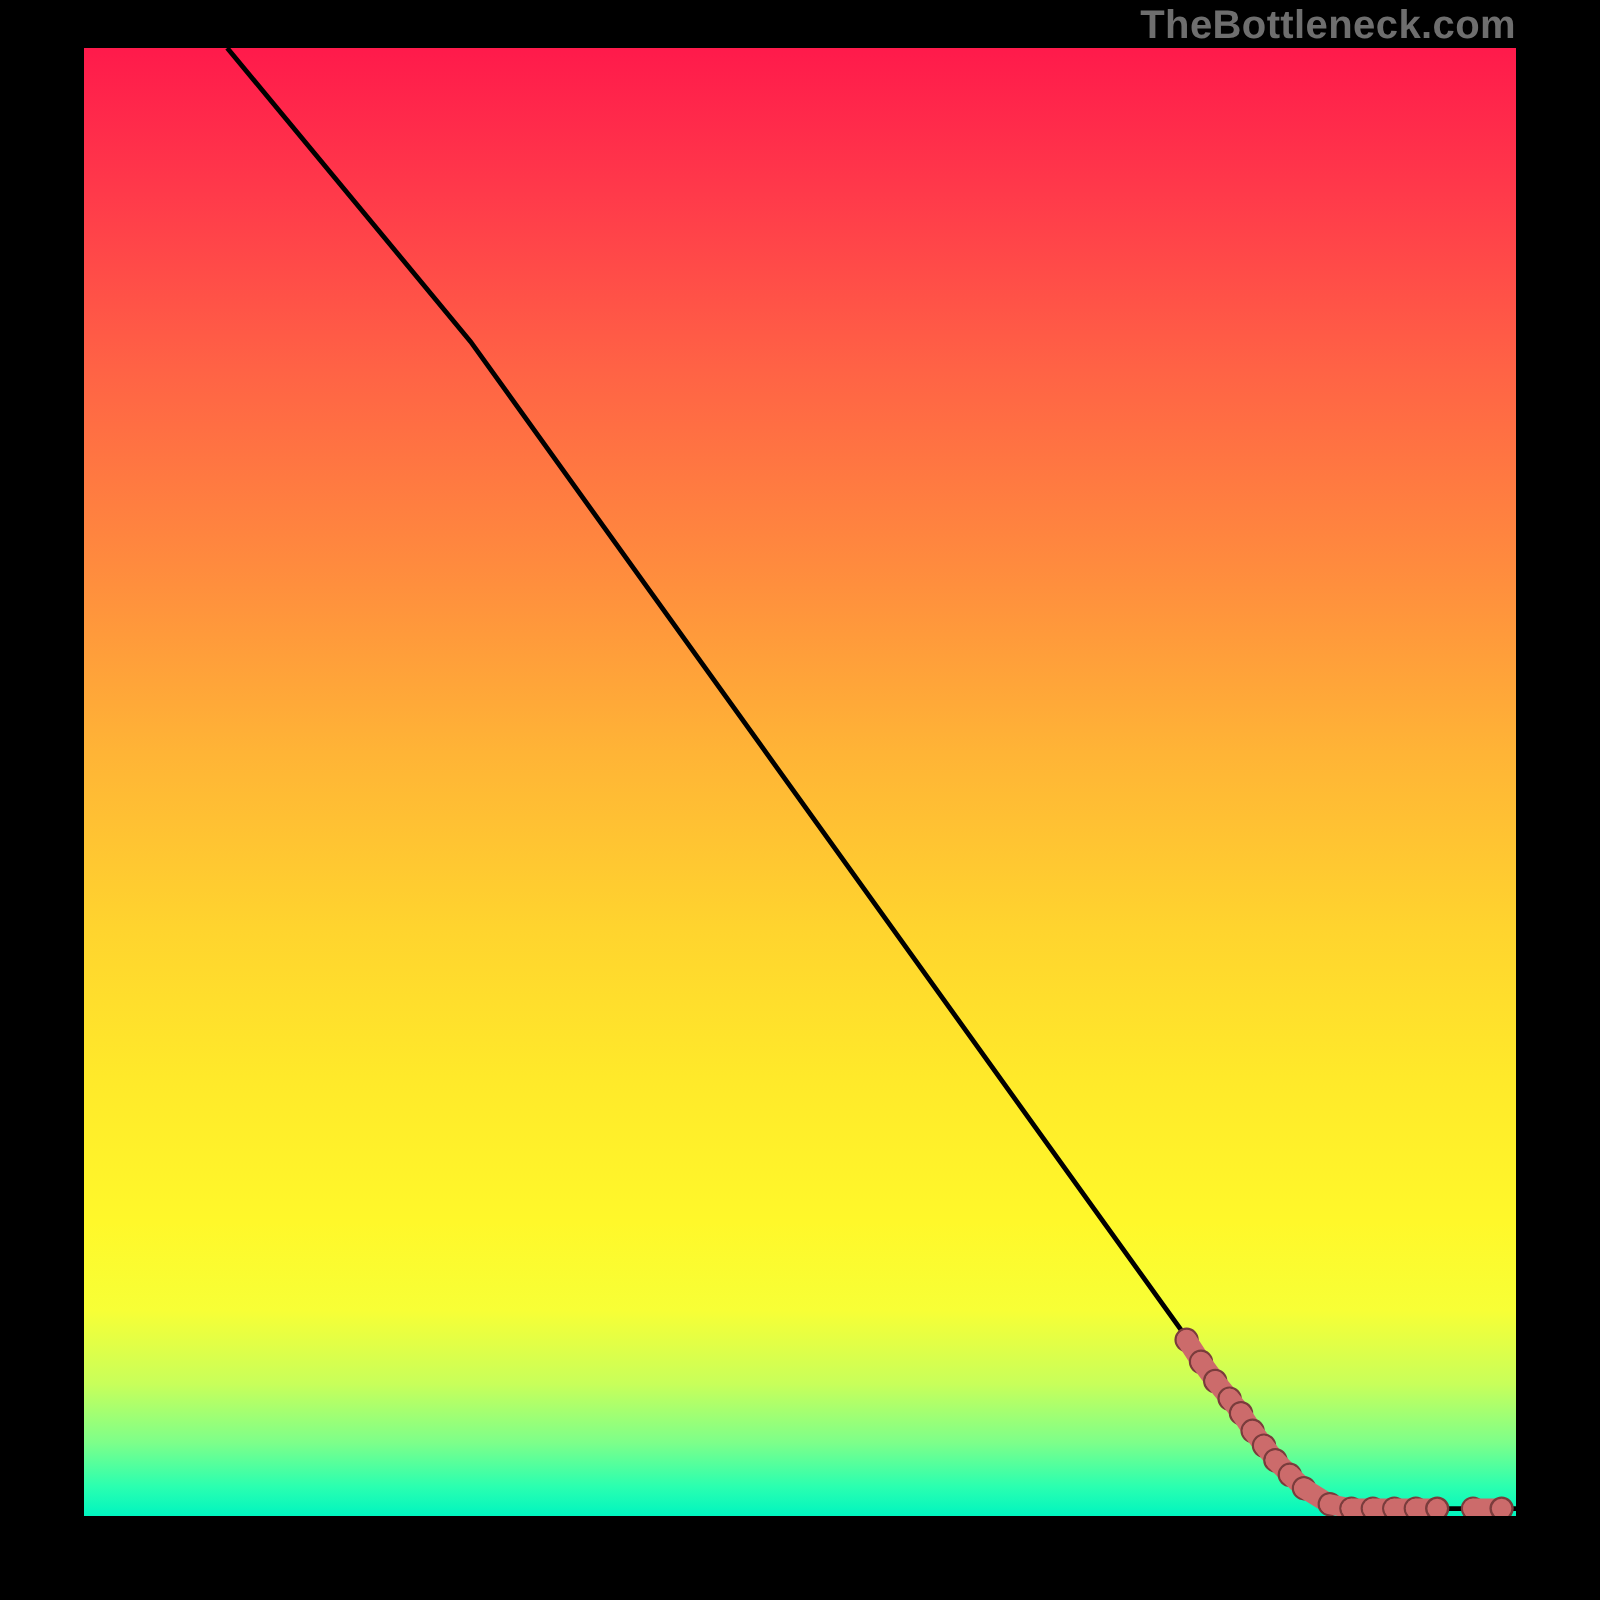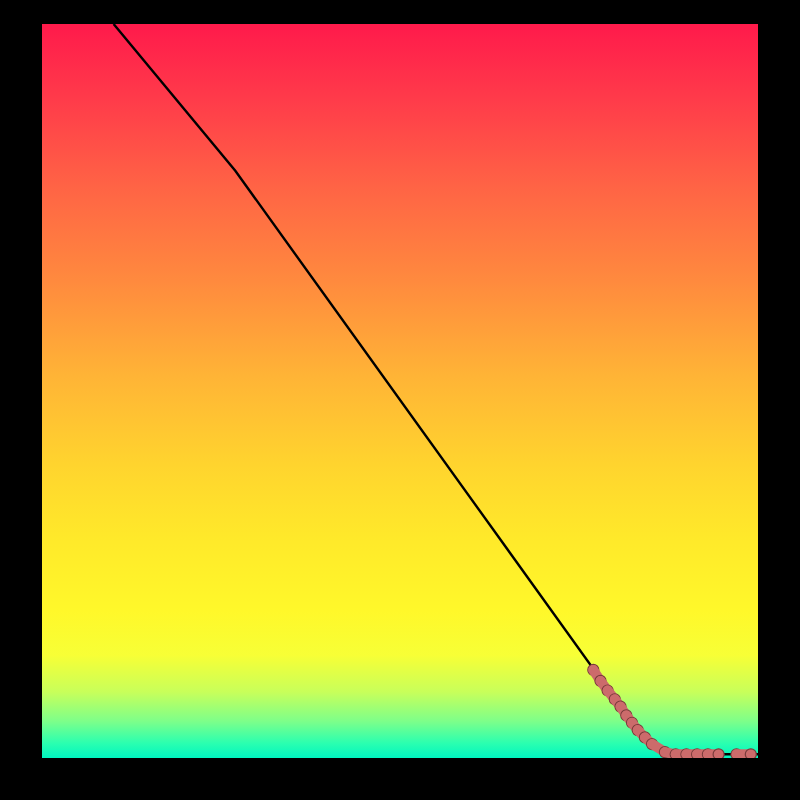--- a/index.html
+++ b/index.html
@@ -63,20 +63,21 @@
   .seg {
     stroke: #cc6b6b;
     stroke-width: 10;
     stroke-linecap: round;
   }
 </style>
 </head>
 <body>
 
 <div class="frame">
+  <div class="watermark">TheBottleneck.com</div>
 
   <div class="plot">
     <svg class="lines" viewBox="0 0 716 734" preserveAspectRatio="none">
       <path id="curve-path" fill="none" stroke="#000" stroke-width="2.4" d="M71.6 0.0 L193.3 146.8 L594.3 704.6 L630.1 730.3 L716.0 730.3"></path>
       <g id="marker-layer">
           <circle cx="551.3" cy="645.9" r="5.5" class="dot"></circle>
           <line x1="551.3" y1="645.9" x2="558.5" y2="656.9" class="seg"></line>
           <circle cx="558.5" cy="656.9" r="5.5" class="dot"></circle>
           <line x1="558.5" y1="656.9" x2="565.6" y2="666.5" class="seg"></line>
           <circle cx="565.6" cy="666.5" r="5.5" class="dot"></circle>

